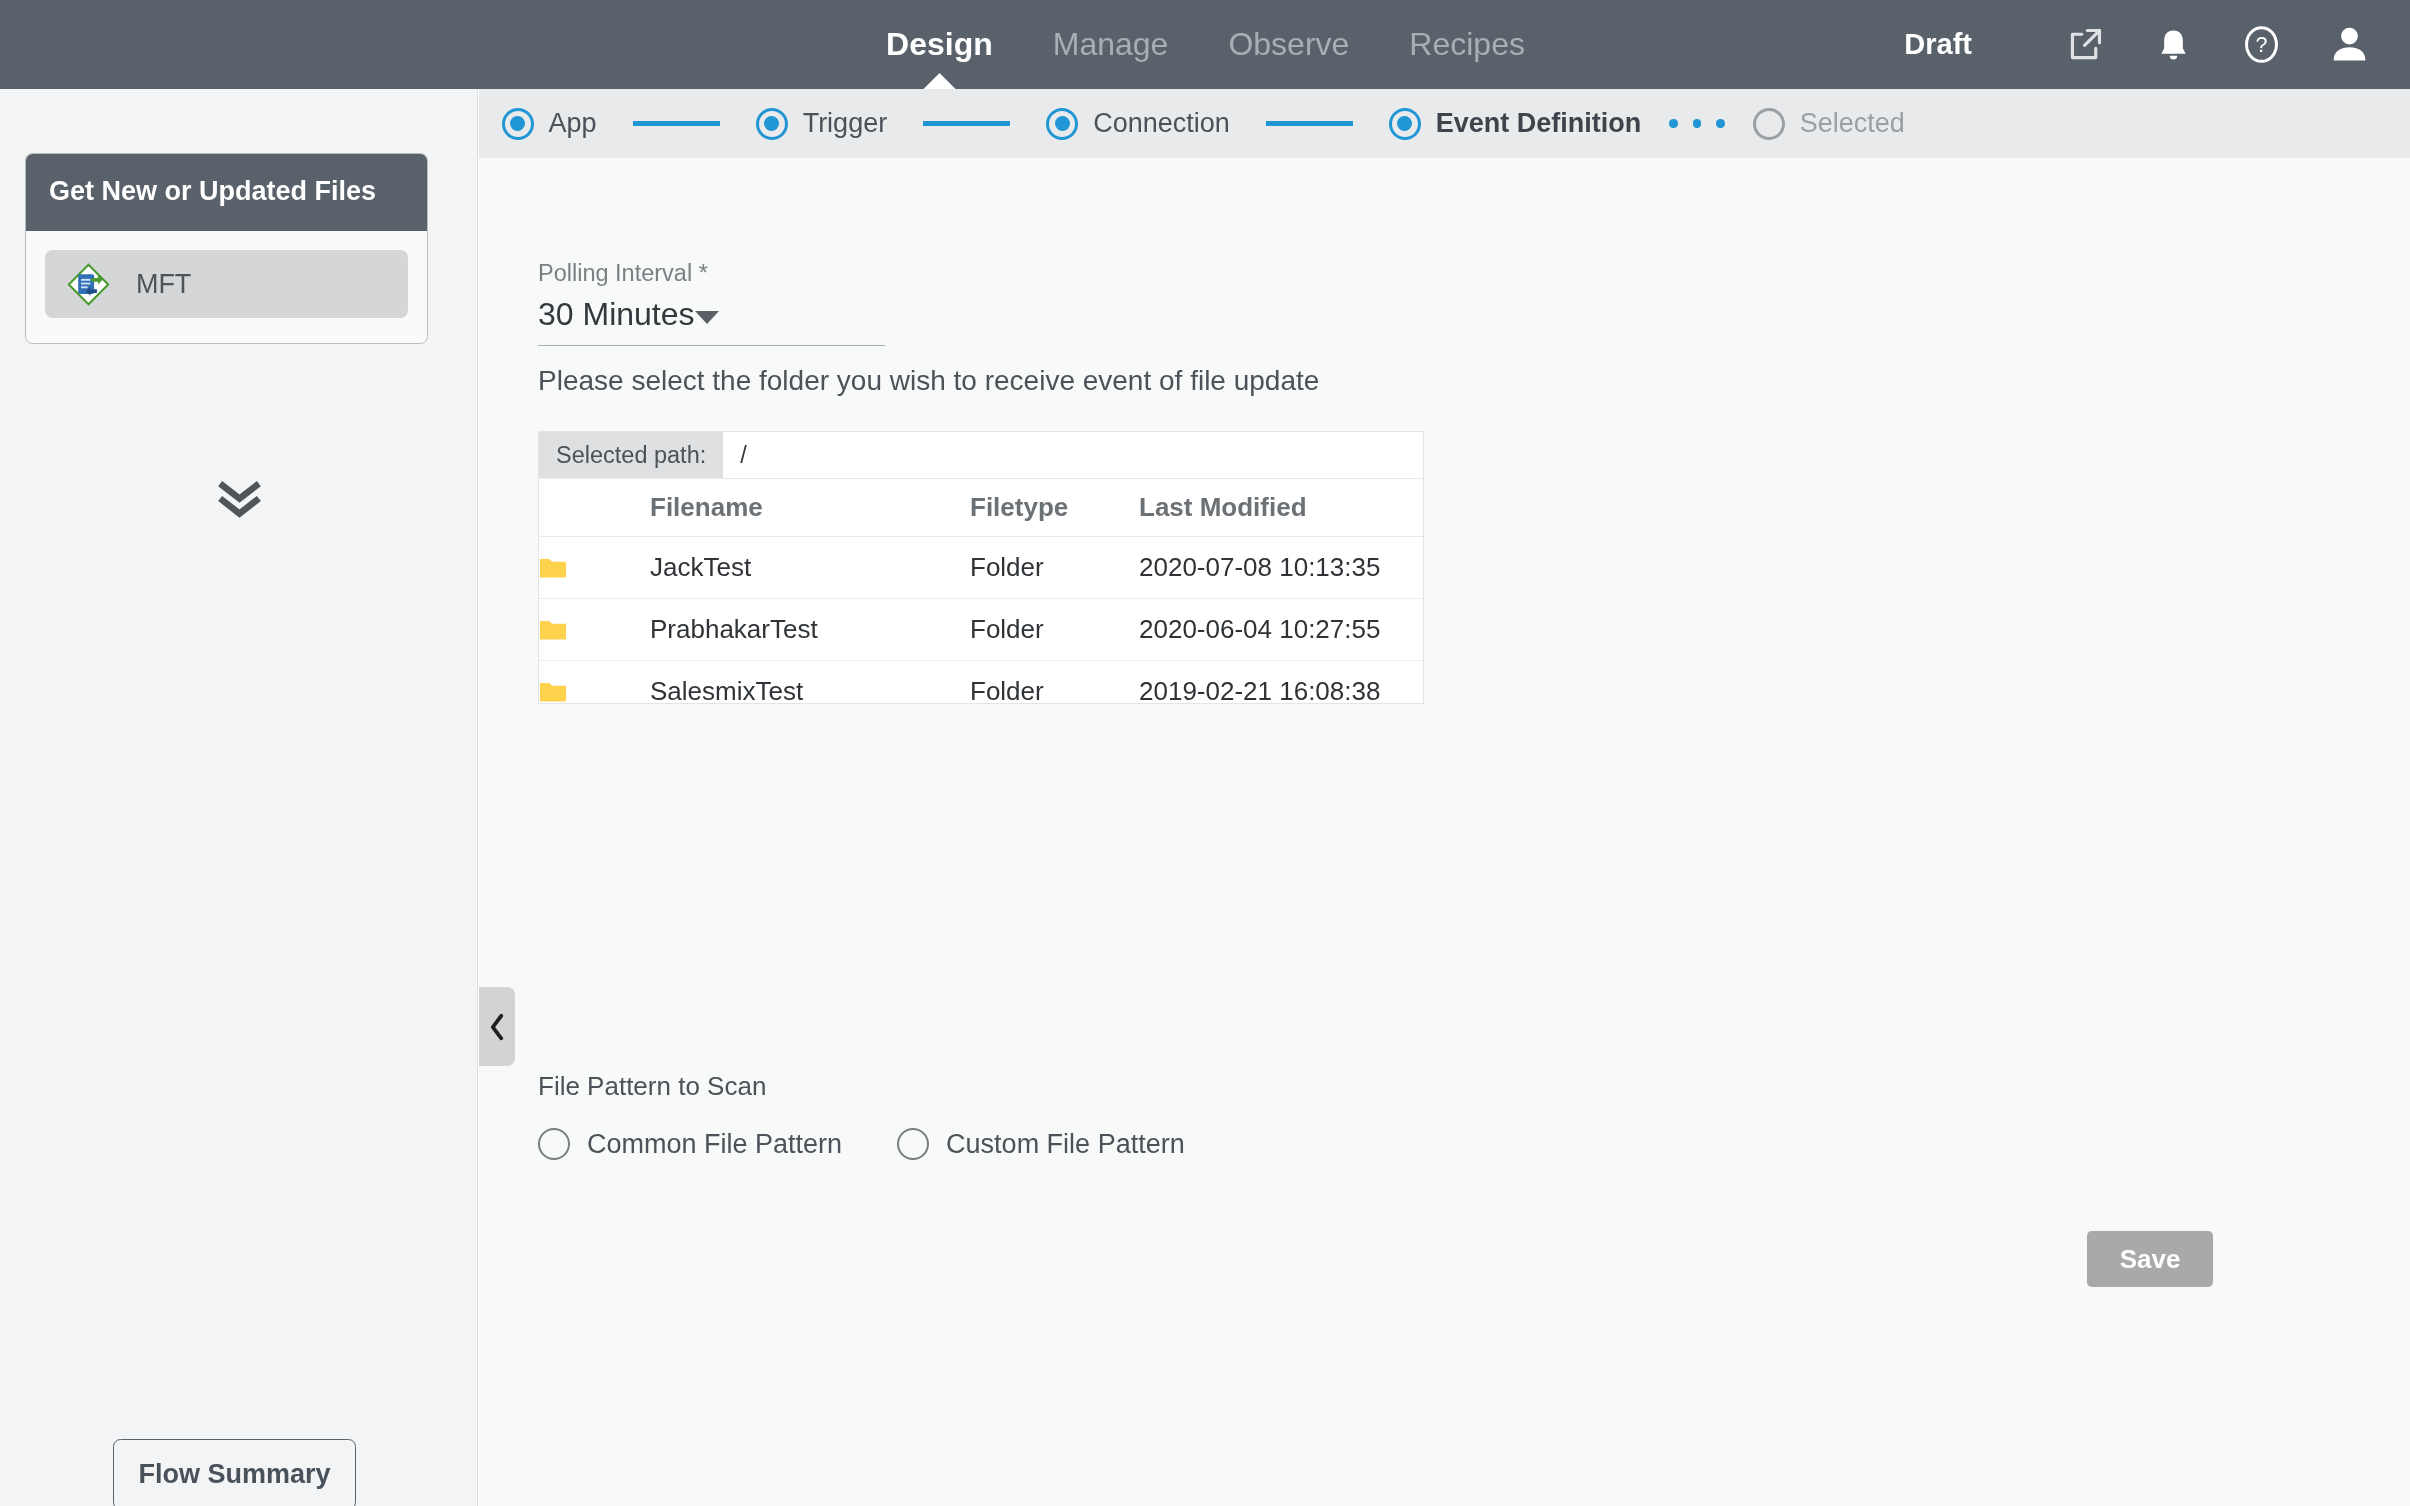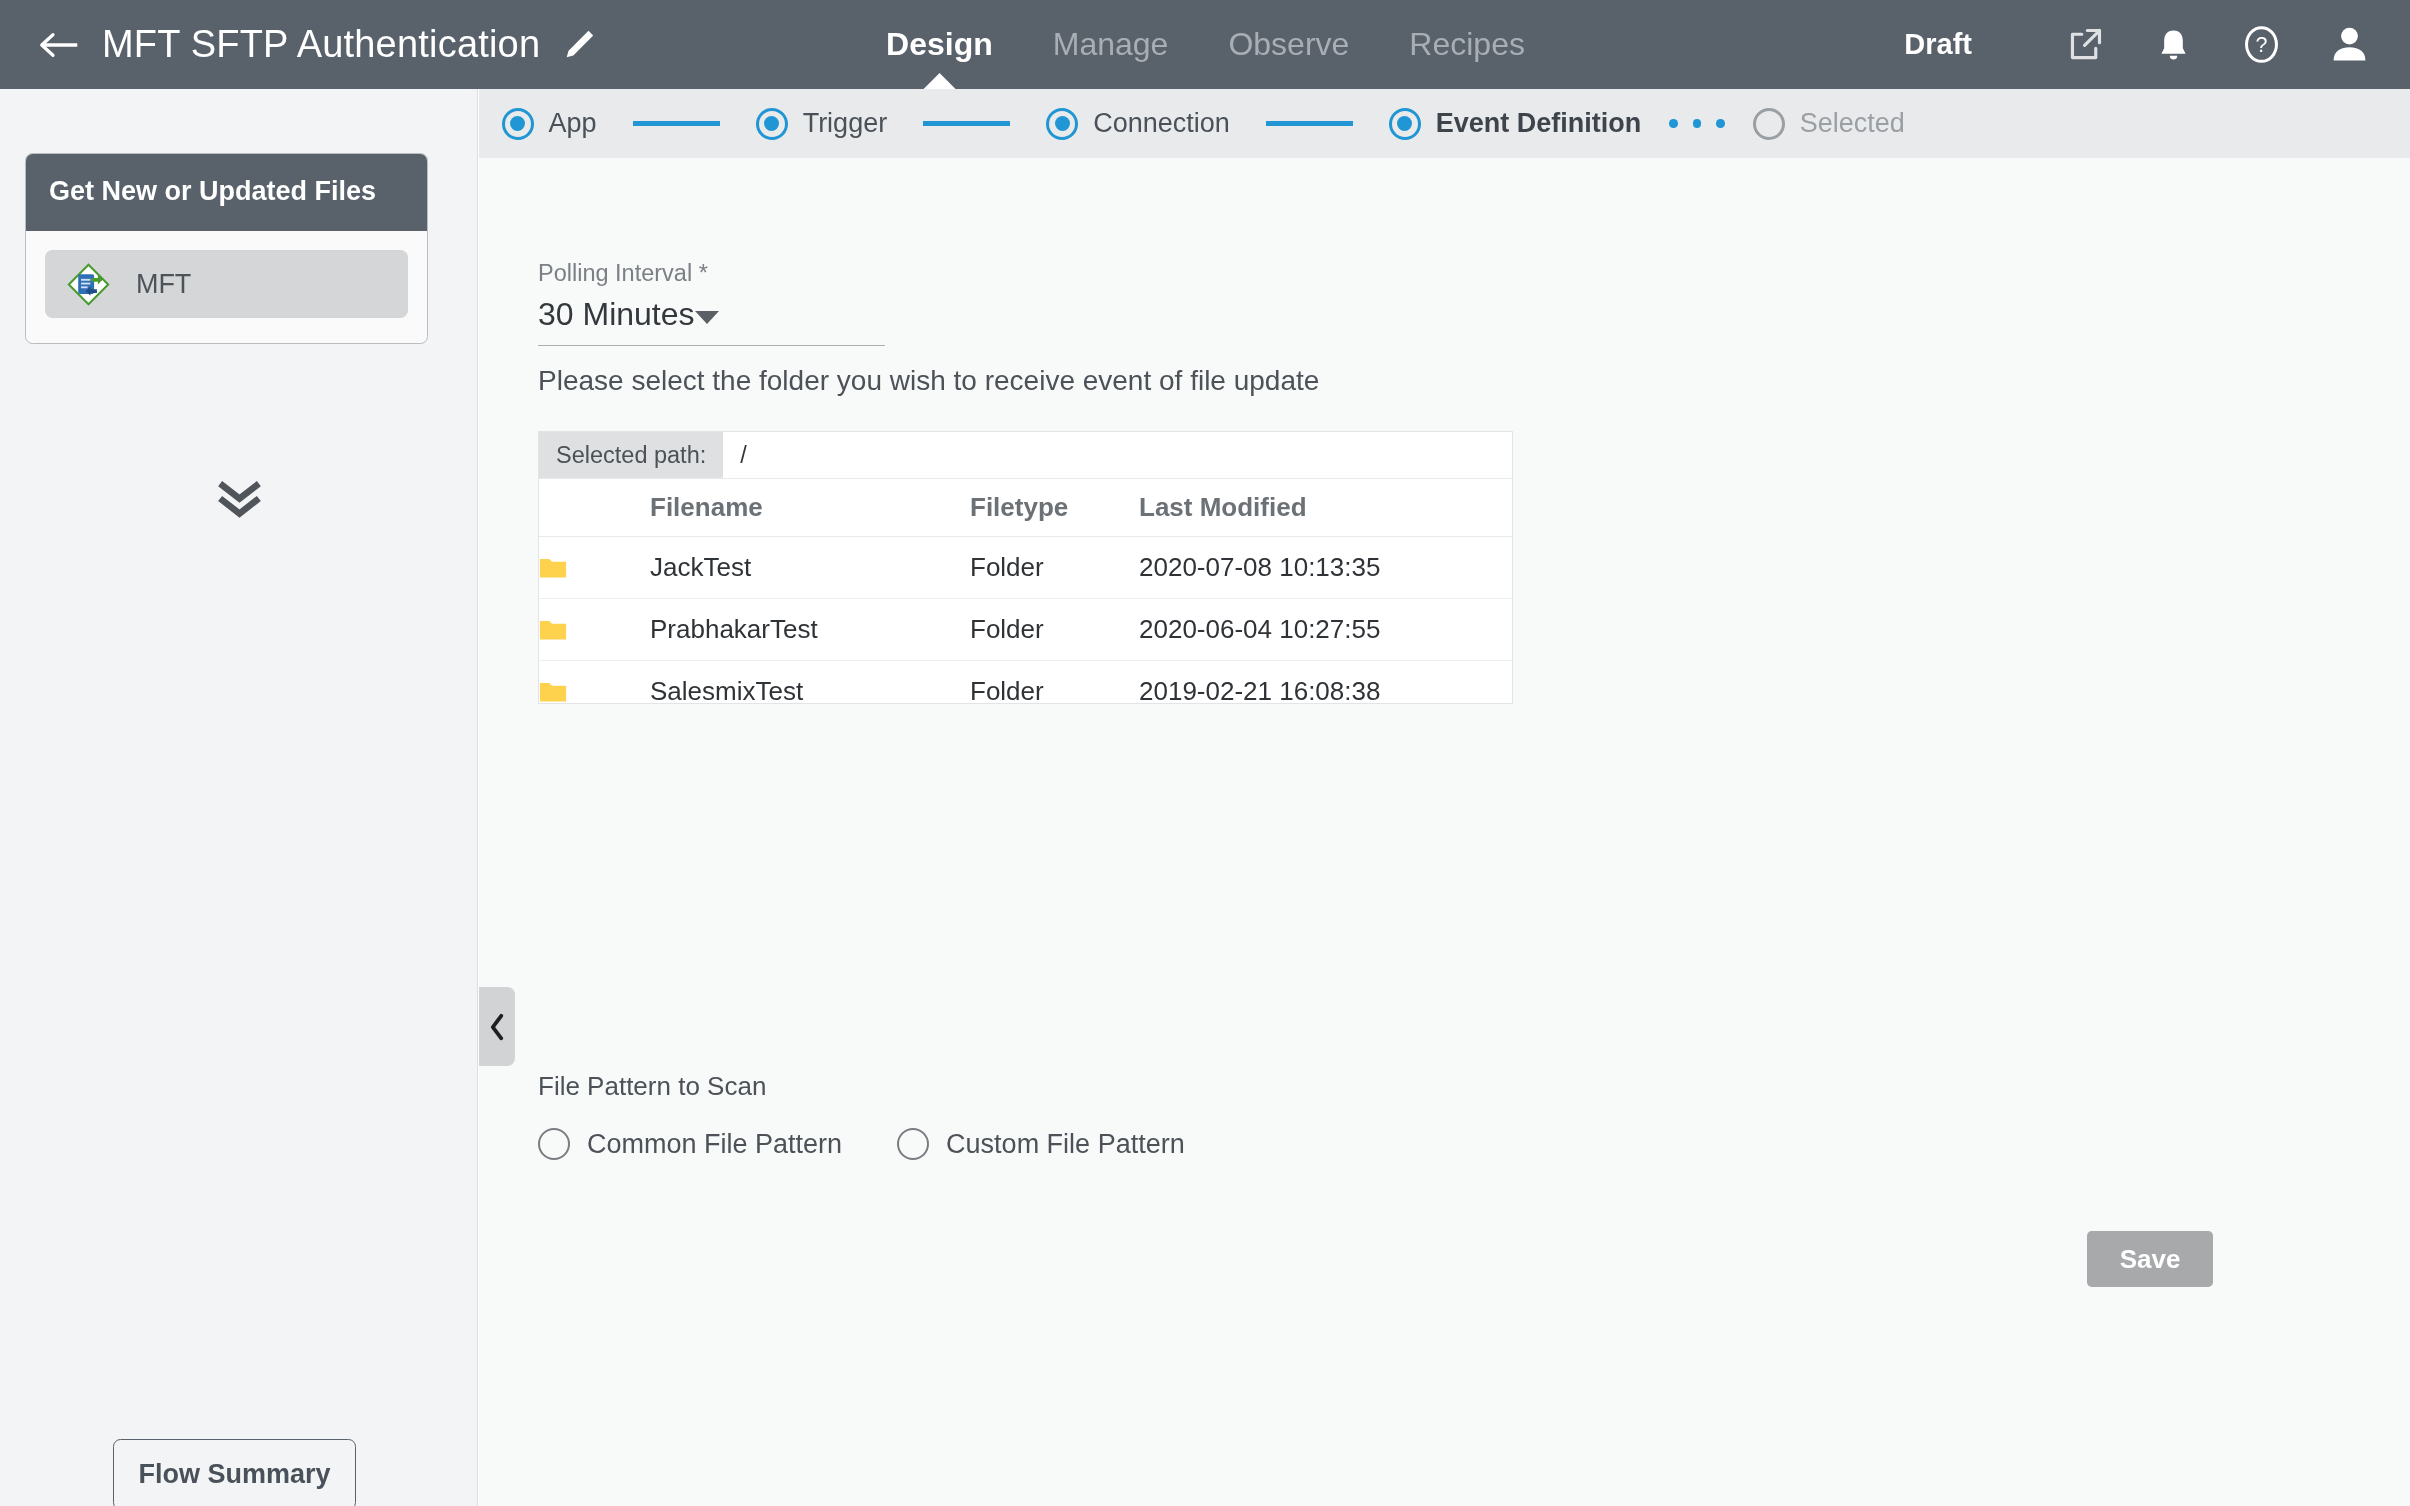--- a/index.html
+++ b/index.html
@@ -147,21 +147,21 @@
   }
 
   .instruction {
     position: absolute; top: 207px; left: 59px;
     font-size: 28px; color: #4c5258;
   }
 
   
   .browser {
     position: absolute; top: 273px; left: 539px;
-    width: 975px; height: 273px;
+    width: 886px; height: 273px;
     background: #701a75;
     border: 0.9px solid #e2e4e6;
     overflow: hidden;
   }
   .browser { left: 59px; }
   .sel-path-row { display: flex; height: 47px; border-bottom: 0.9px solid #e7e9ea; }
   .sel-path-label {
     background: #dfe0e1; color: #4b5157; font-size: 23.5px;
     display: flex; align-items: center; padding: 0 17px; font-weight: 400;
     white-space: nowrap;
@@ -218,34 +218,20 @@
     border: none; border-radius: 4.7px;
     font-size: 26px; font-weight: 700;
     font-family: "Liberation Sans", sans-serif;
     cursor: pointer;
   }
 </style>
 </head>
 <body>
 
 <div class="topbar">
-  <div class="tb-left">
-    <div class="back-arrow">
-      <svg width="43" height="32" viewBox="0 0 46 34" aria-hidden="true">
-        <path d="M4 17 H42" stroke="#ffffff" stroke-width="3.5" fill="none"></path>
-        <path d="M16 6 L4 17 L16 28" stroke="#ffffff" stroke-width="3.5" fill="none" stroke-linecap="round" stroke-linejoin="round"></path>
-      </svg>
-    </div>
-    <div class="app-title">MFT SFTP Authentication</div>
-    <div class="edit-pencil">
-      <svg width="36" height="36" viewBox="0 0 38 38" aria-hidden="true">
-        <path d="M29 4 L34 9 L13 30 L6 32 L8 25 Z" fill="#ffffff"></path>
-      </svg>
-    </div>
-  </div>
 
   <div class="tb-tabs">
     <div class="nav-tab active">
       <span>Design</span>
     </div>
     <div class="nav-tab">
       <span>Manage</span>
     </div>
     <div class="nav-tab">
       <span>Observe</span>

